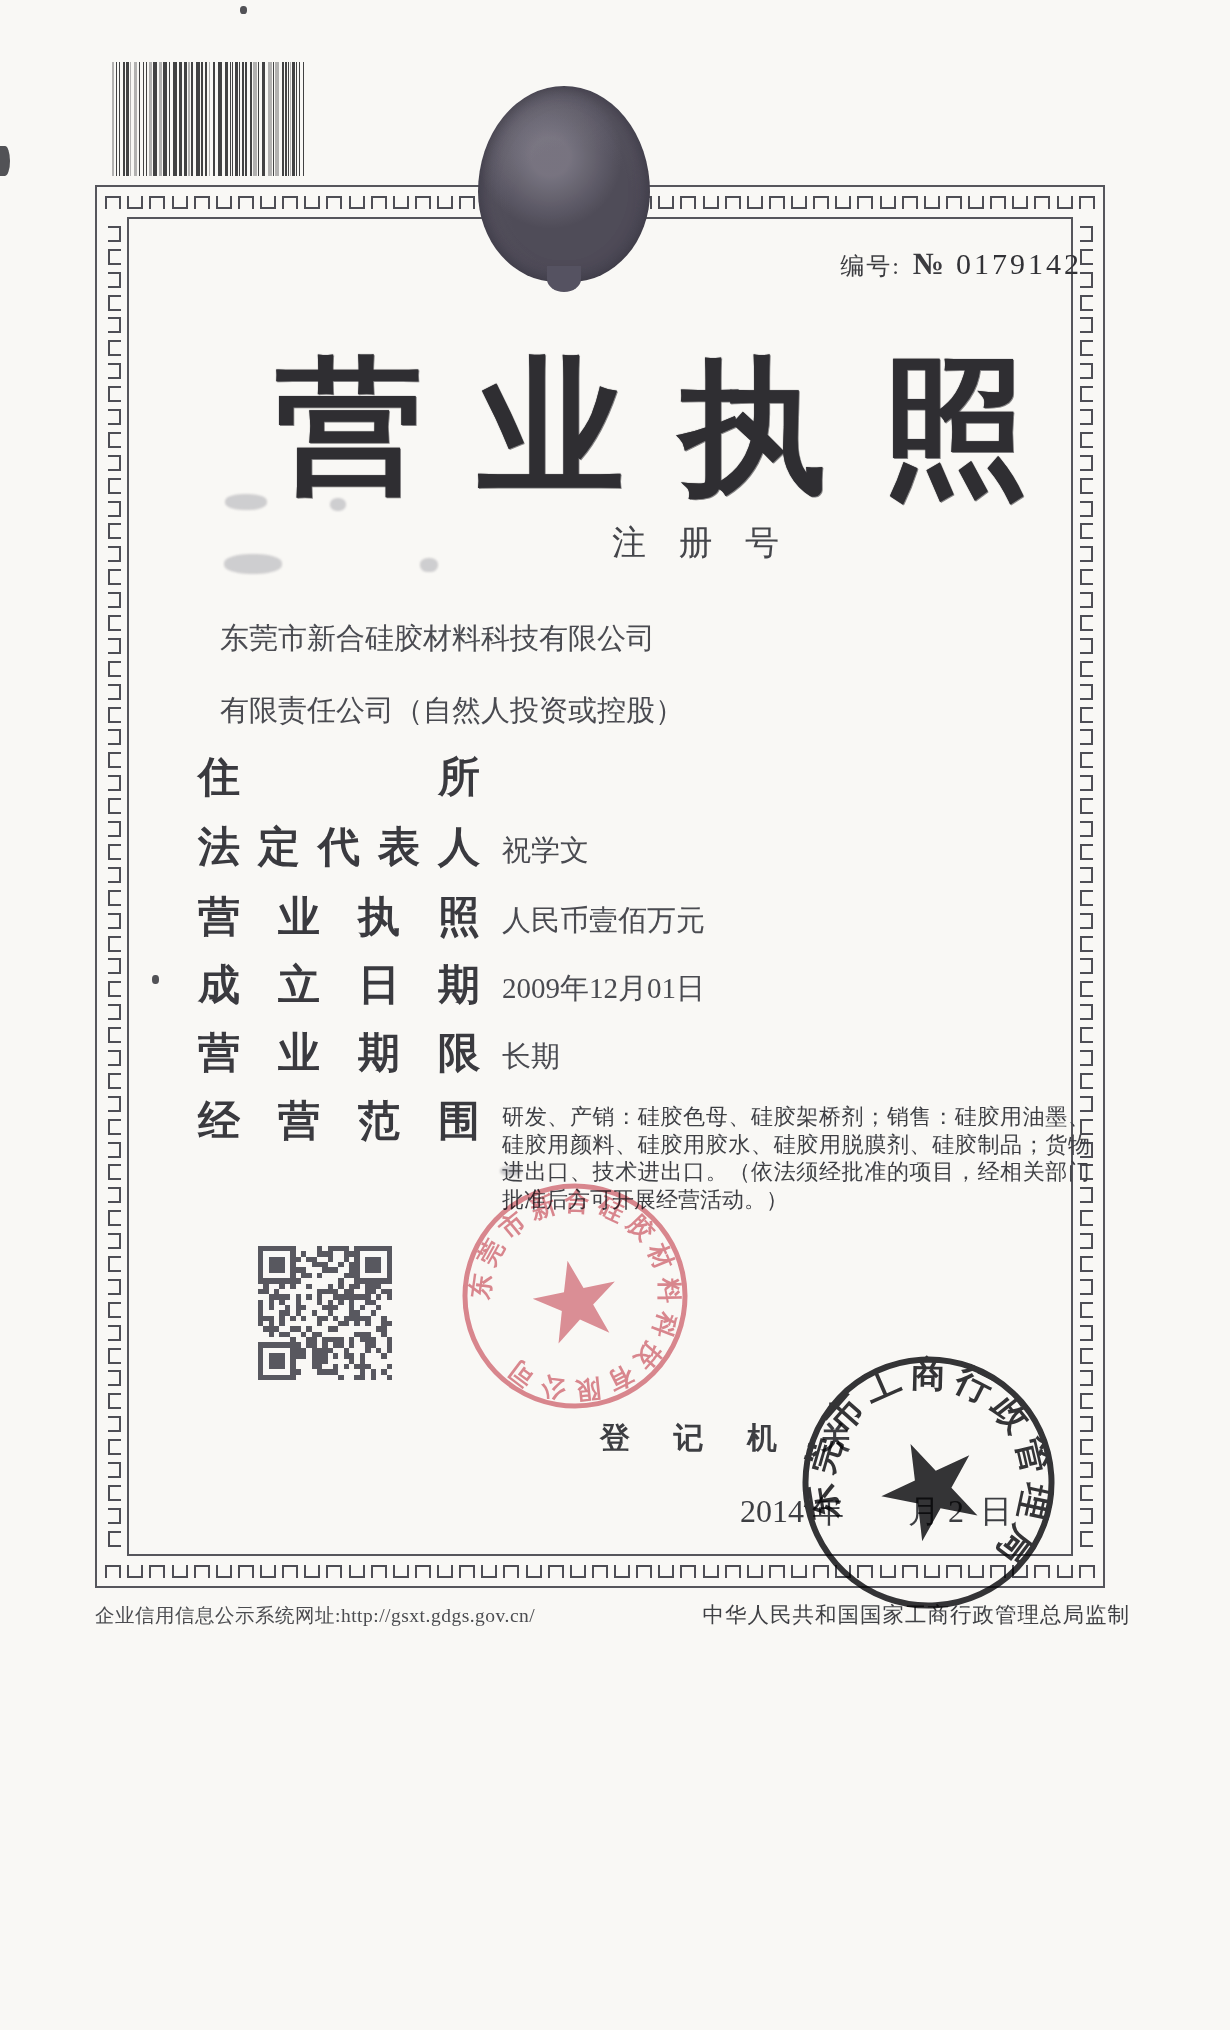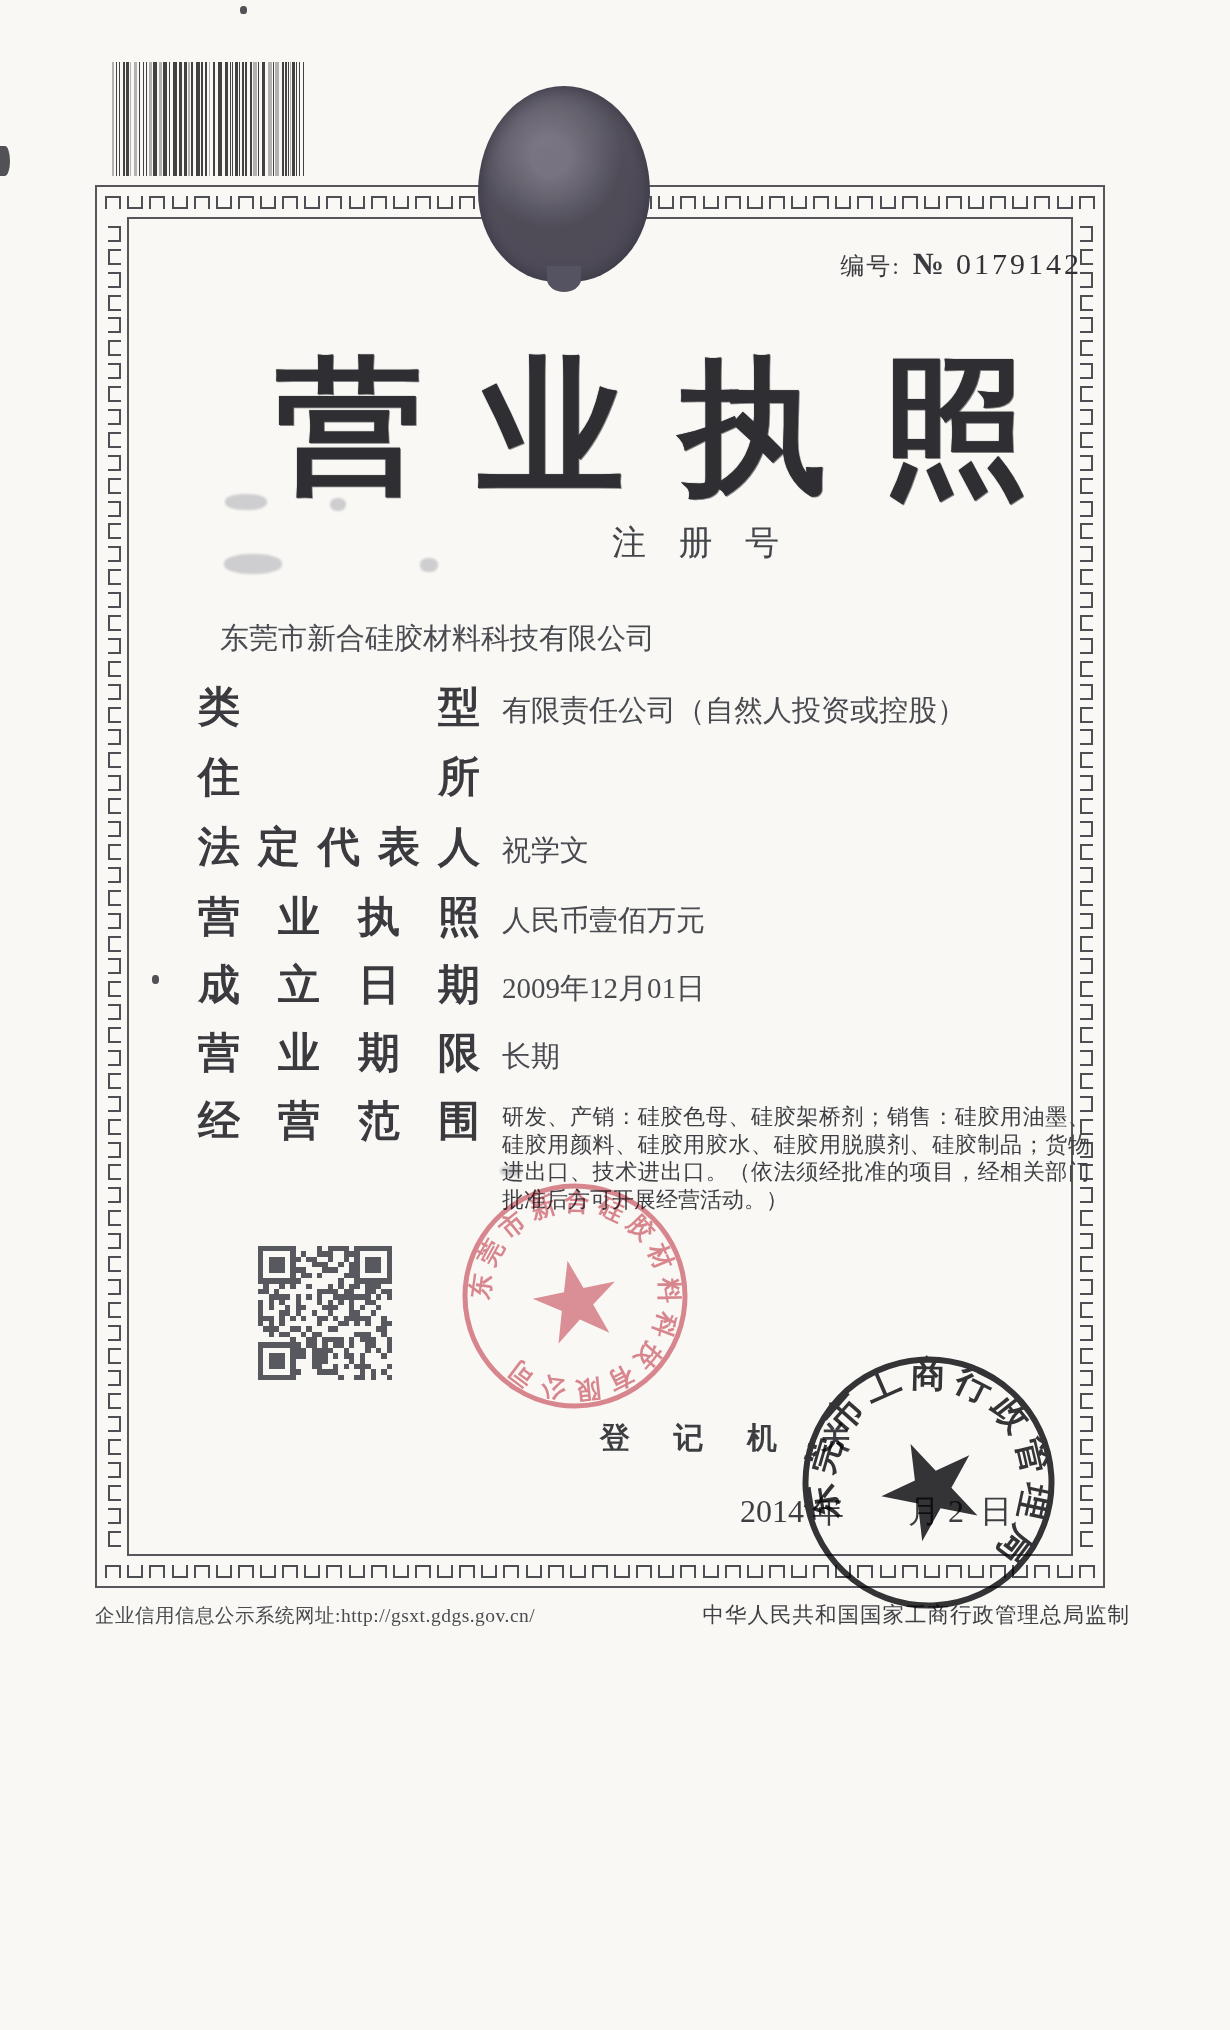--- a/index.html
+++ b/index.html
@@ -357,21 +357,20 @@
 <div class="title">营业执照</div>
 
 <div class="regline">
   <span class="lbl">注 册 号</span>
 </div>
 
 <div class="row" style="top:612px">
   <div class="fvalue">东莞市新合硅胶材料科技有限公司</div>
 </div>
 <div class="row" style="top:684px">
-  <div class="flabel">类型</div>
   <div class="fvalue">有限责任公司（自然人投资或控股）</div>
 </div>
 <div class="row" style="top:754px">
   <div class="flabel">住所</div>
 </div>
 <div class="row" style="top:824px">
   <div class="flabel">法定代表人</div>
   <div class="fvalue">祝学文</div>
 </div>
 <div class="row" style="top:894px">

